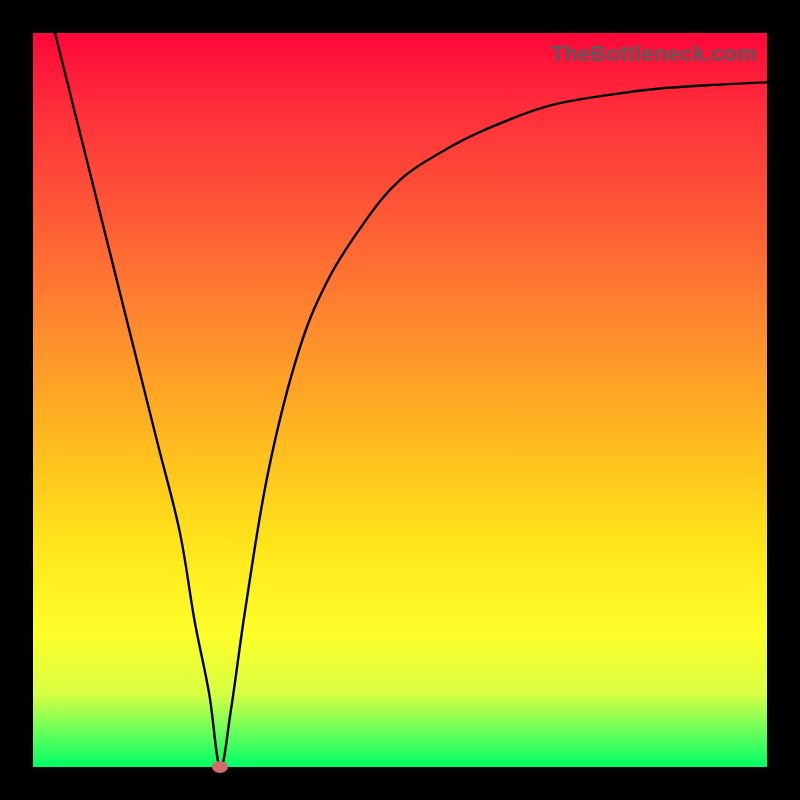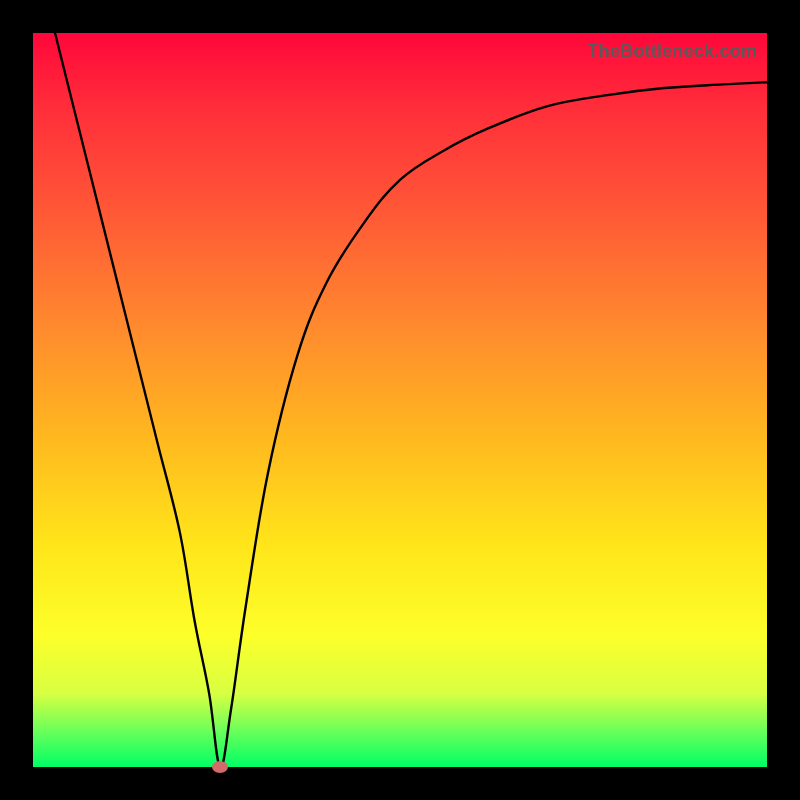--- a/index.html
+++ b/index.html
@@ -26,21 +26,21 @@
       #fdff2a 82%,
       #d8ff42 90%,
       #6cff5a 95%,
       #00ff66 100%);
   }
   .watermark {
     position: absolute;
     top: 8px;
     right: 10px;
     font-family: Arial, Helvetica, sans-serif;
-    font-size: 18px;
+    font-size: 22px;
     font-weight: 600;
     color: #5a5a5a;
     letter-spacing: 0.2px;
     user-select: none;
   }
   .curve {
     position: absolute;
     left: 0; top: 0;
     width: 734px;
     height: 734px;

